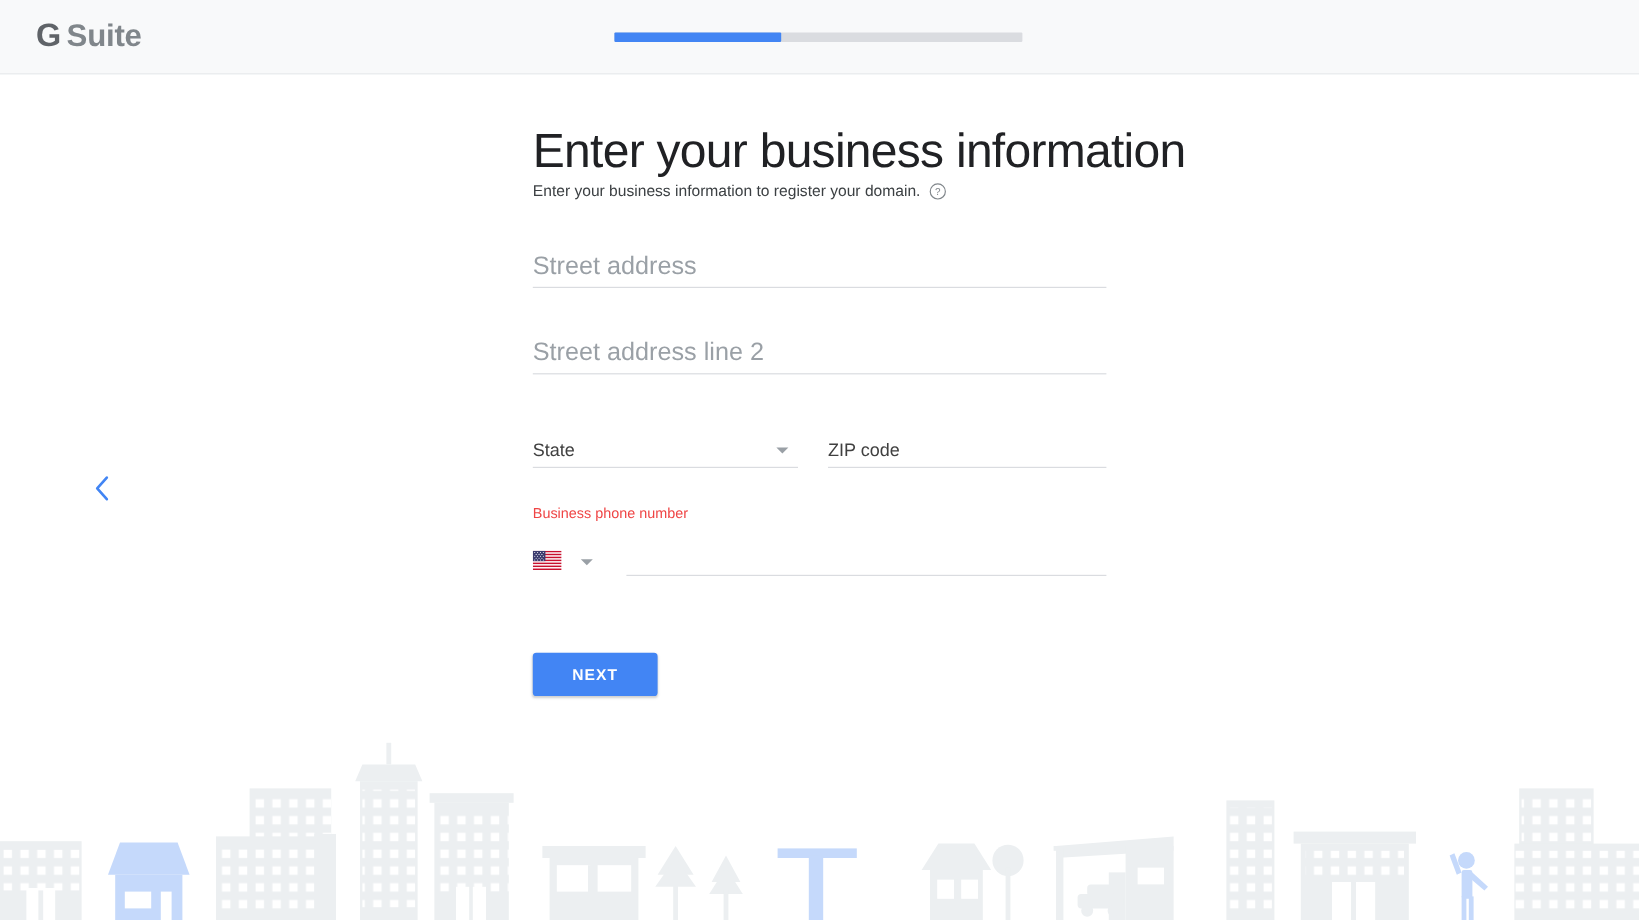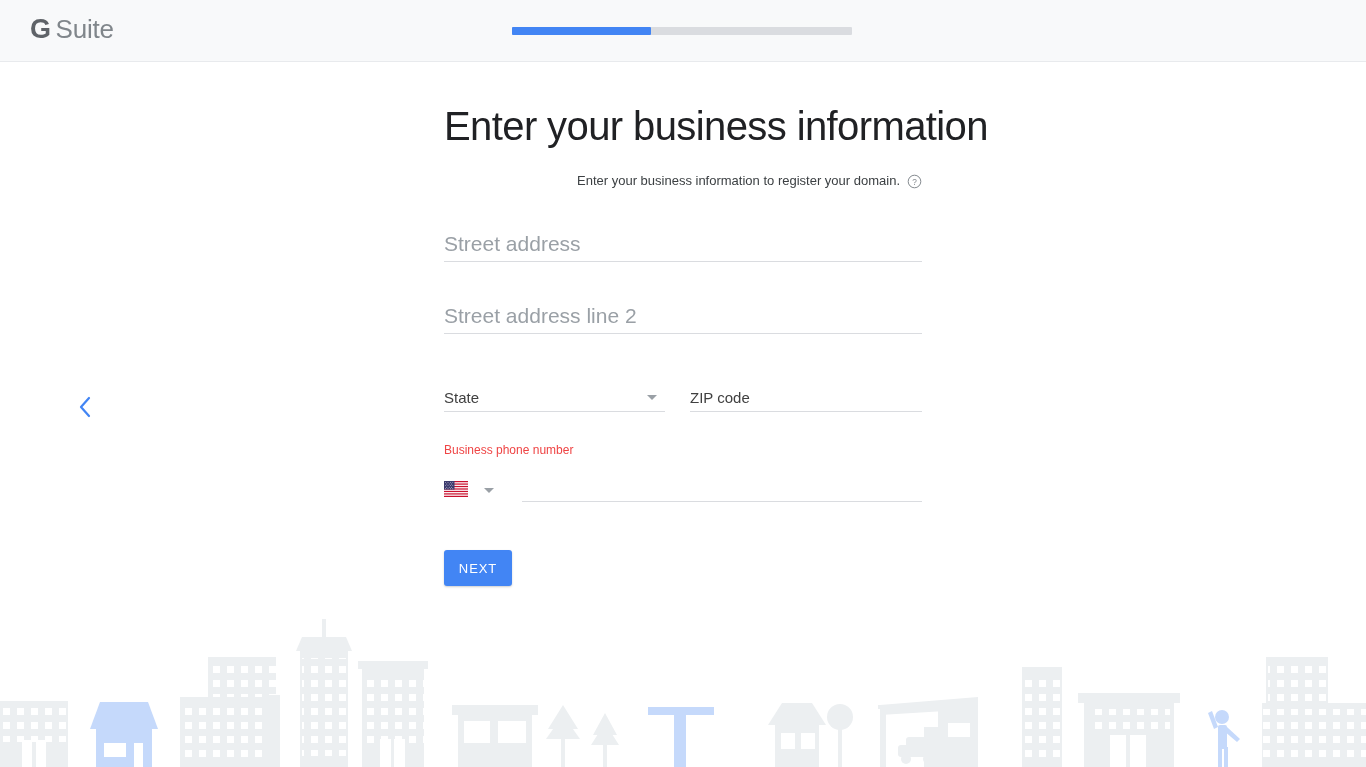--- a/index.html
+++ b/index.html
@@ -34,21 +34,21 @@
   }
   .brand-g {
     font-size: 27px;
     font-weight: 700;
     color: #5f6368;
     letter-spacing: -0.5px;
     line-height: 1;
   }
   .brand-suite {
     font-size: 26px;
-    font-weight: 400;
+    font-weight: 700;
     color: #80868b;
     letter-spacing: -0.2px;
     line-height: 1;
   }
 
   .progress-track {
     position: absolute;
     left: 512px;
     top: 27px;
     width: 340px;
@@ -90,25 +90,23 @@
     margin-top: 40px;
     font-size: 40px;
     font-weight: 400;
     color: #202124;
     letter-spacing: -0.6px;
     line-height: 48px;
     white-space: nowrap;
   }
 
   .subtitle-row {
-    margin-top: 22px;
     display: flex;
     align-items: center;
     gap: 7px;
-    justify-content: flex-end;
   }
   .subtitle {
     font-size: 13px;
     font-weight: 400;
     color: #3c4043;
     line-height: 18px;
   }
   .help-icon {
     width: 15px;
     height: 15px;
@@ -204,30 +202,30 @@
     flex: 0 0 auto;
   }
   .phone-input {
     margin-left: 28px;
     flex: 1 1 auto;
     height: 26px;
     border-bottom: 1px solid #dadce0;
   }
 
   .next-btn {
-    margin-top: 48px;
-    width: 68px;
+    margin-top: 64px;
+    width: 104px;
     height: 36px;
     background: #4285f4;
     border: none;
     border-radius: 3px;
     color: #ffffff;
     font-family: "Liberation Sans", sans-serif;
     font-size: 13px;
-    font-weight: 400;
+    font-weight: 700;
     letter-spacing: 0.9px;
     cursor: pointer;
     box-shadow: 0 1px 2px rgba(60,64,67,0.25);
     display: flex;
     align-items: center;
     justify-content: center;
   }
 
   
   .skyline {

